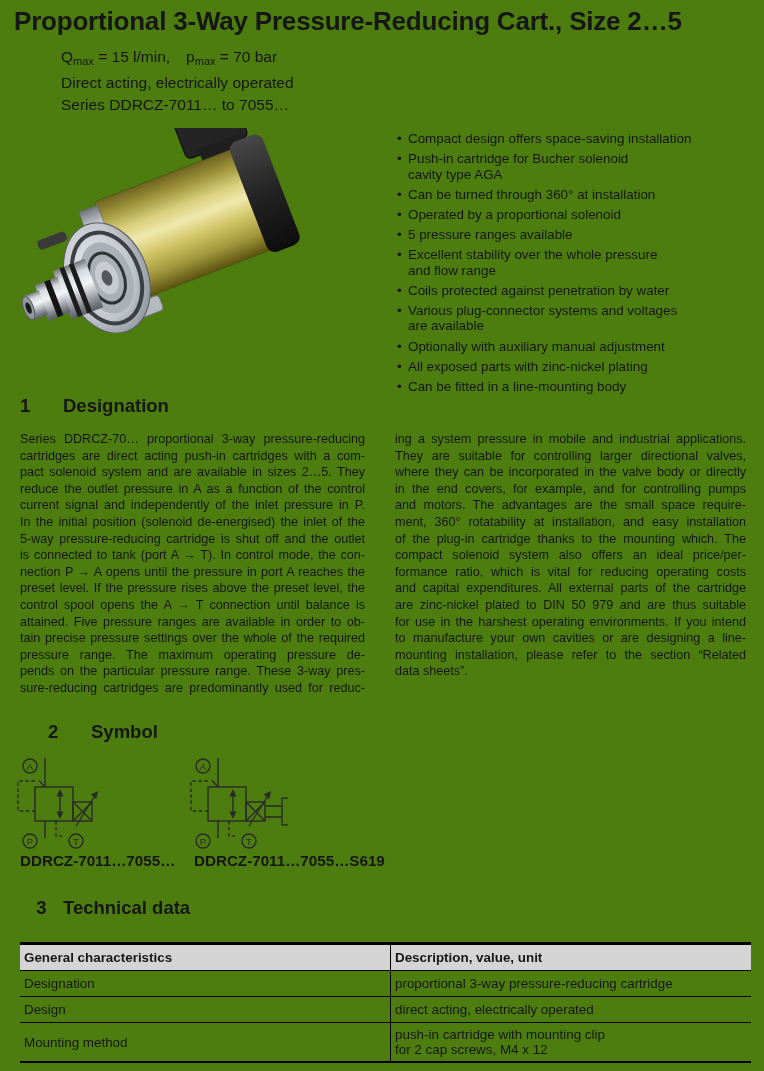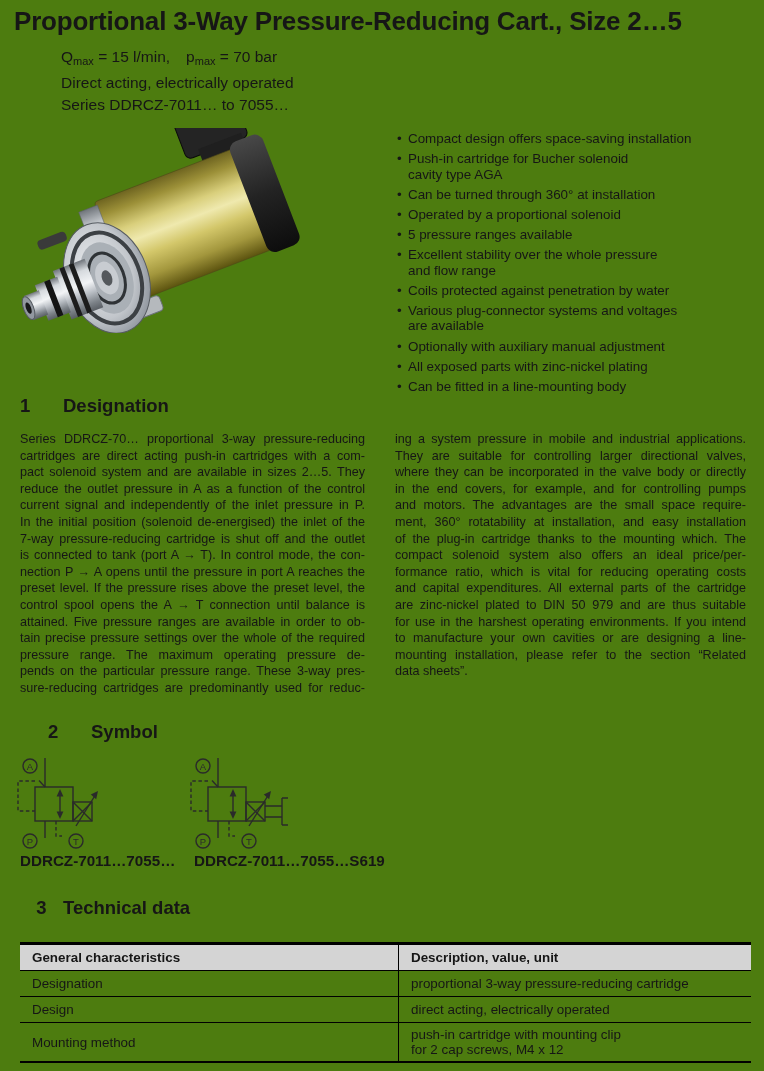--- a/index.html
+++ b/index.html
@@ -28,21 +28,21 @@
   .tcol.no-just-last .tline:last-child{text-align-last:left;}
   #desc-col1{left:20px;width:345px;}
   #desc-col2{left:395px;width:351px;}
 
   
   .sym-label{position:absolute;top:852px;font-size:15.2px;font-weight:bold;white-space:nowrap;}
 
   
   .tech-table{position:absolute;left:20px;top:942px;width:731px;border-collapse:collapse;font-size:13.4px;
               border-top:3px solid #000;border-bottom:2.5px solid #000;}
-  .tech-table th,.tech-table td{padding:4px 0 4px 12px;text-align:left;vertical-align:middle;border-bottom:1.5px solid #000;font-weight:normal;}
+  .tech-table th,.tech-table td{padding:4px 0 4px 4px;text-align:left;vertical-align:middle;border-bottom:1.5px solid #000;font-weight:normal;}
   .tech-table th{background:#d4d4d4;font-weight:bold;height:17px;}
   .tech-table .c1{width:366px;border-right:1.5px solid #000;}
   .tech-table td{height:17px;}
   .tech-table .val{white-space:pre-line;}
   .tech-table tr:last-child td{border-bottom:none;}
 
   svg text{font-family:"Liberation Sans","DejaVu Sans",sans-serif;}
   .photo{position:absolute;left:12px;top:128px;}
   .symsvg{position:absolute;top:750px;}
   #sym-left{left:14px;}
@@ -182,21 +182,21 @@
   <div class="sec-h" style="top:395px;">
     <span class="sec-num">1</span><span>Designation</span>
   </div>
   <div id="desc-col1" class="tcol">
     <div class="tline">Series DDRCZ-70… proportional 3-way pressure-reducing</div>
       <div class="tline">cartridges are direct acting push-in cartridges with a com-</div>
       <div class="tline">pact solenoid system and are available in sizes 2…5. They</div>
       <div class="tline">reduce the outlet pressure in A as a function of the control</div>
       <div class="tline">current signal and independently of the inlet pressure in P.</div>
       <div class="tline">In the initial position (solenoid de-energised) the inlet of the</div>
-      <div class="tline">7-way pressure-reducing cartridge is shut off and the outlet</div>
+      <div class="tline">5-way pressure-reducing cartridge is shut off and the outlet</div>
       <div class="tline">is connected to tank (port A → T). In control mode, the con-</div>
       <div class="tline">nection P → A opens until the pressure in port A reaches the</div>
       <div class="tline">preset level. If the pressure rises above the preset level, the</div>
       <div class="tline">control spool opens the A → T connection until balance is</div>
       <div class="tline">attained. Five pressure ranges are available in order to ob-</div>
       <div class="tline">tain precise pressure settings over the whole of the required</div>
       <div class="tline">pressure range. The maximum operating pressure de-</div>
       <div class="tline">pends on the particular pressure range. These 3-way pres-</div>
       <div class="tline">sure-reducing cartridges are predominantly used for reduc-</div>
   </div>

